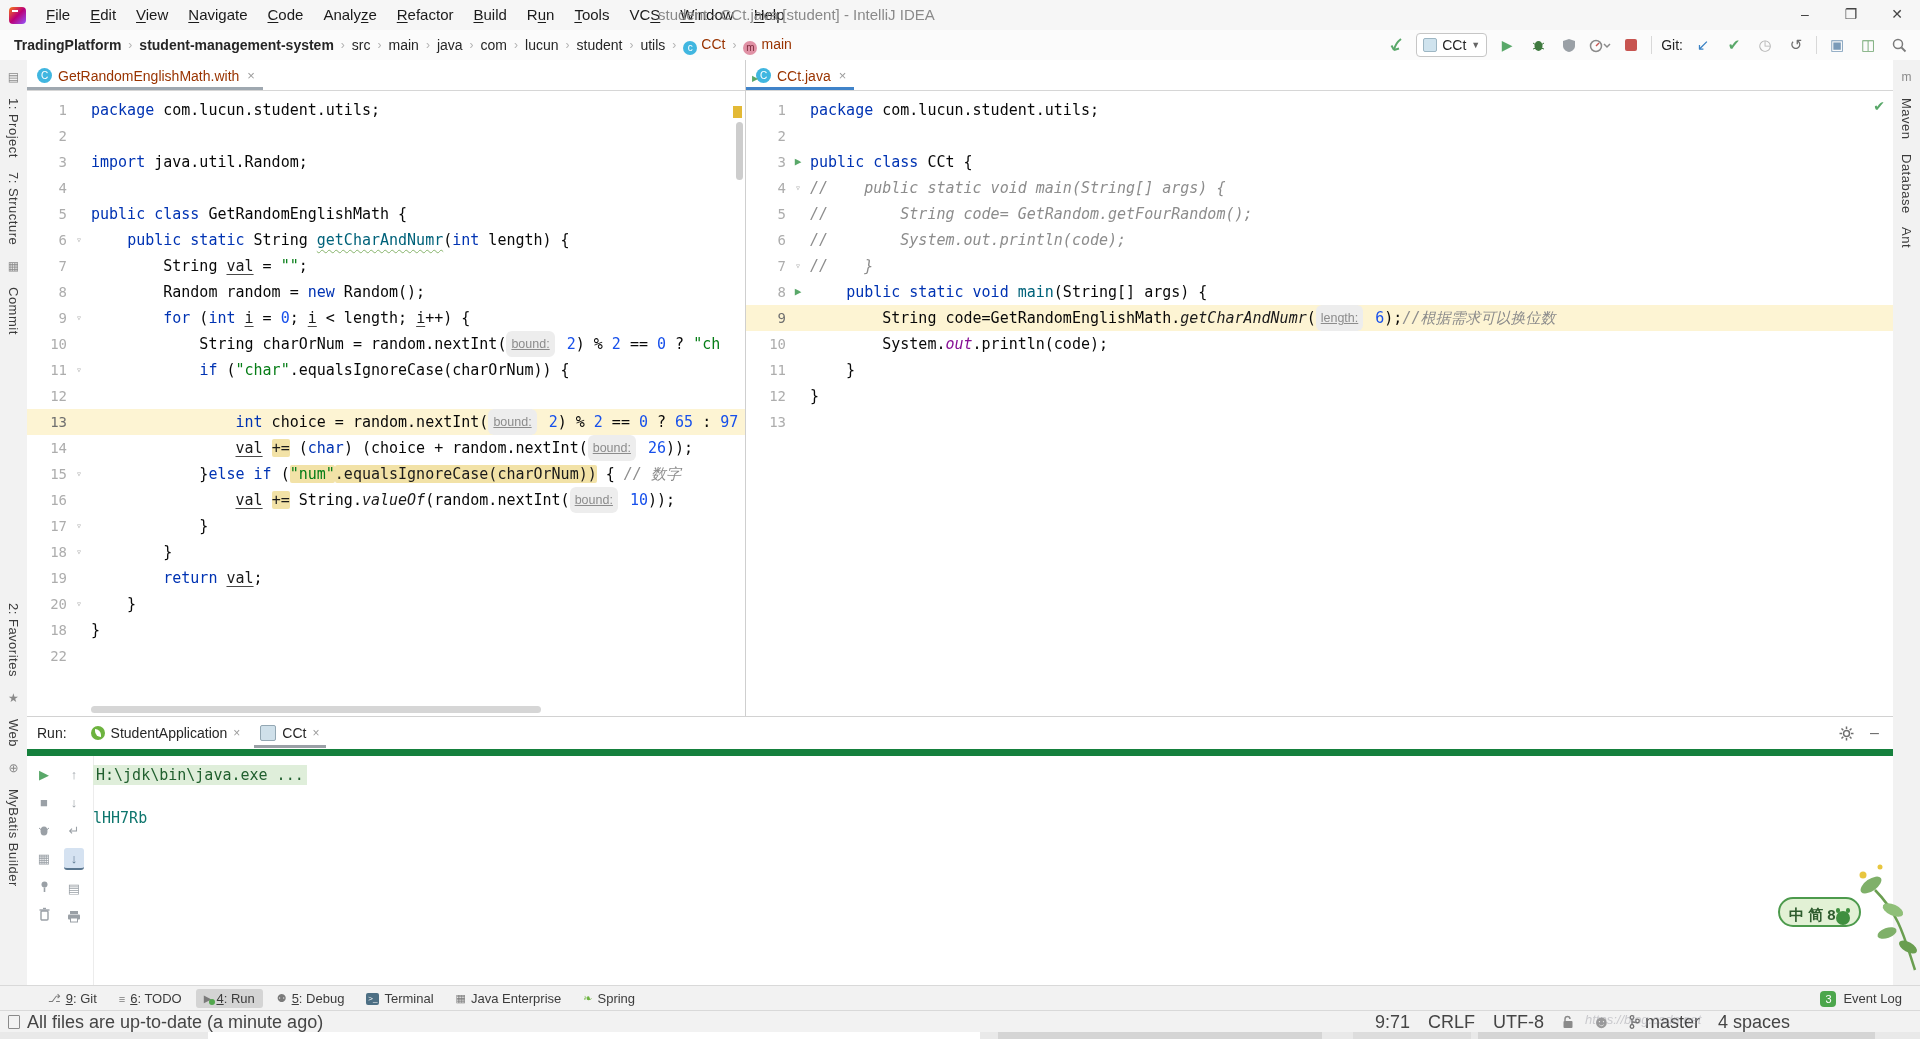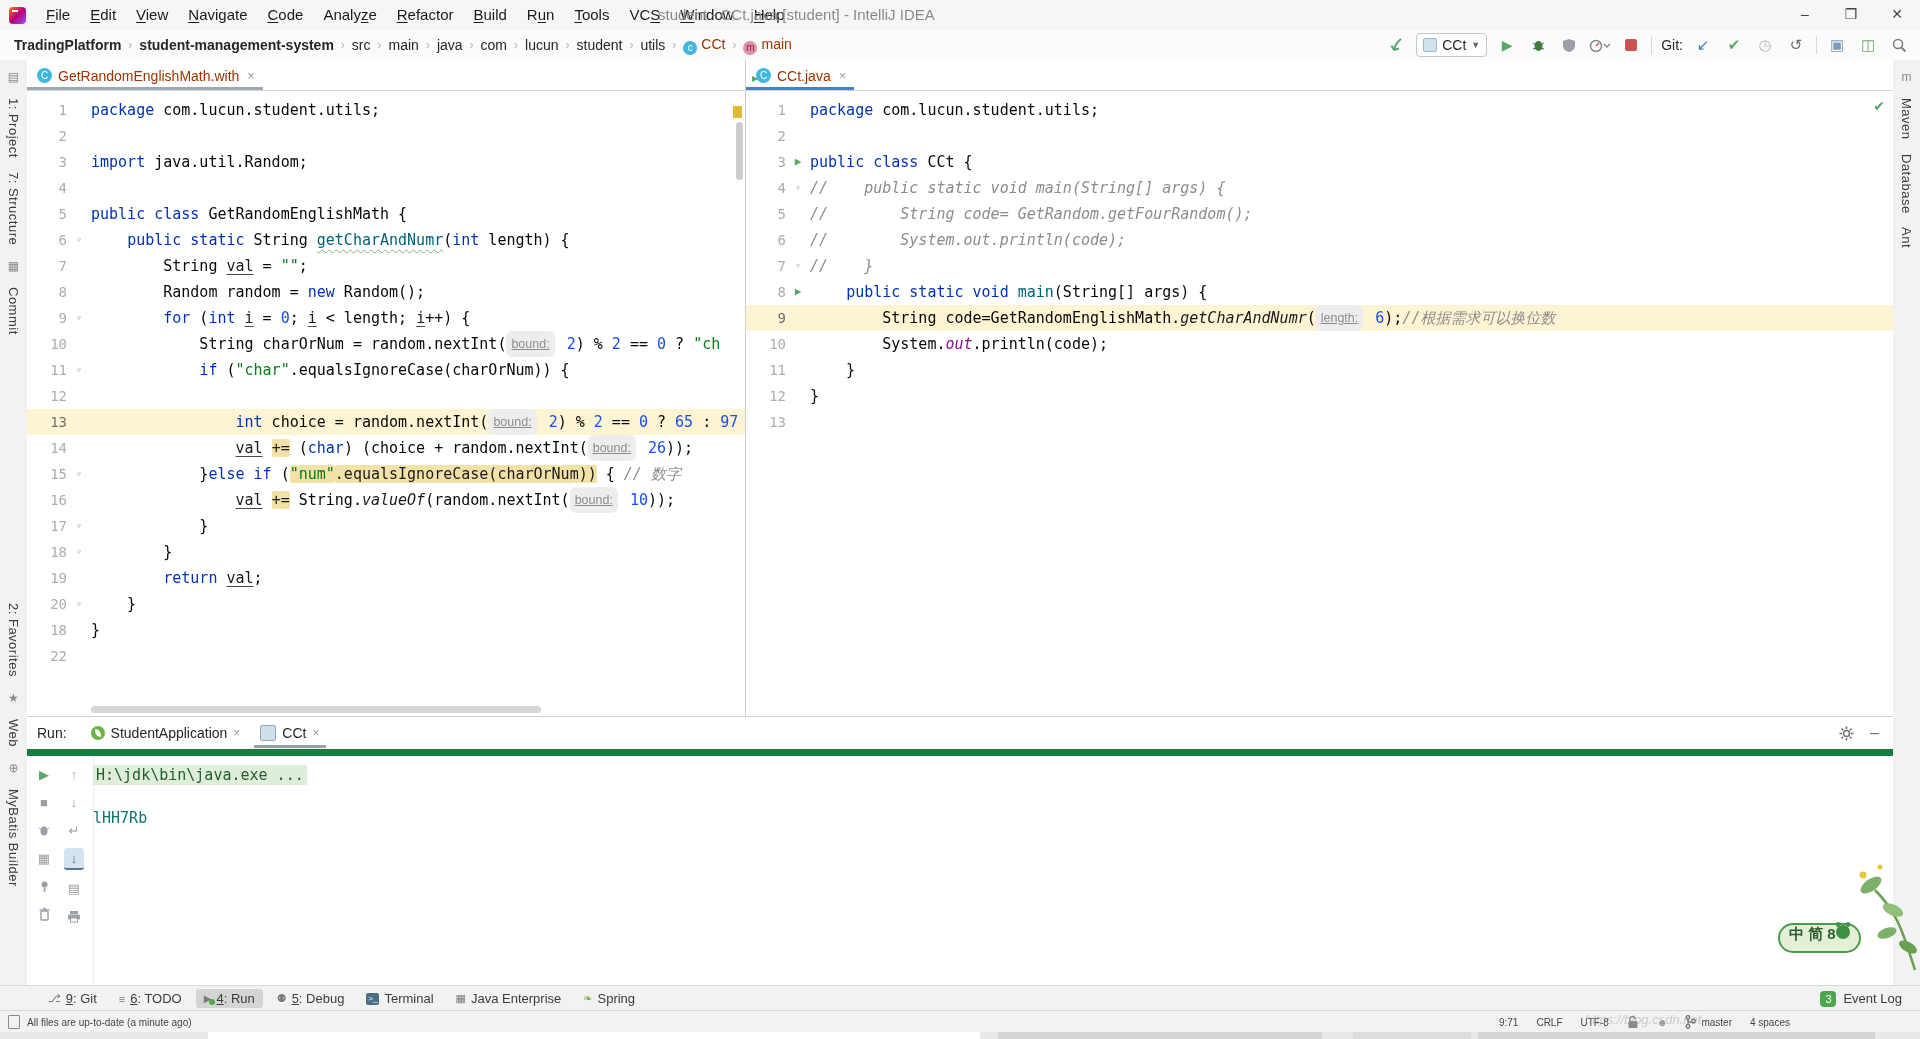--- a/index.html
+++ b/index.html
@@ -110,31 +110,31 @@
   .bb-item u{text-decoration:underline;}
   .bb-item.active{background:#d4d4d4;}
   .bb-ic{font-size:11px;color:#7a7a7a;}
   .bb-run-ic{position:relative;color:#7a7a7a;font-size:10px;}
   .bb-run-ic i{position:absolute;right:-4px;bottom:-1px;width:6px;height:6px;border-radius:50%;background:#52a74d;}
   .term-ic{width:13px;height:12px;background:#4d6f84;border-radius:2px;color:#fff;font-size:8px;line-height:12px;text-align:center;}
   .eventlog{margin-left:auto;display:flex;align-items:center;gap:7px;padding-right:18px;font-size:13px;}
   .badge{width:16px;height:16px;border-radius:4px;background:#4ca64c;color:#fff;font-size:11px;
          line-height:16px;text-align:center;}
   .statusbar{position:absolute;left:0;top:1010px;width:1920px;height:22px;background:#f2f2f2;
-             border-top:1px solid #d9d9d9;display:flex;align-items:center;font-size:10px;color:#454545;}
+             border-top:1px solid #d9d9d9;display:flex;align-items:center;font-size:18px;color:#454545;}
   .sb-msg{display:flex;align-items:center;gap:7px;padding-left:8px;}
   .sb-doc{width:10px;height:12px;border:1px solid #8a8a8a;border-radius:1px;}
   .sb-right{margin-left:auto;display:flex;align-items:center;gap:18px;padding-right:130px;}
   .watermark{position:absolute;left:1585px;top:1012px;font-size:13px;color:rgba(150,150,160,.45);font-style:italic;}
   .taskstrip{position:absolute;left:0;top:1032px;width:1920px;height:7px;background:#e9e9e9;}
   .taskstrip div{position:absolute;top:0;height:7px;}
   
   .ime-pill{position:absolute;left:1778px;top:897px;height:26px;border:2px solid #4c9a4c;border-radius:15px;
-            background:#e2f1d5;display:flex;align-items:flex-start;padding:0 9px;
-            font-size:15px;font-weight:bold;color:#2e5c2e;margin-top:26px;}
+            background:#e2f1d5;display:flex;align-items:flex-end;padding:0 9px;
+            font-size:15px;font-weight:bold;color:#2e5c2e;}
   .cow{width:14px;height:14px;border-radius:50%;background:#3f8f3f;position:relative;}
   .cow:before,.cow:after{content:"";position:absolute;top:-3px;width:4px;height:5px;background:#3f8f3f;border-radius:2px;}
   .cow:before{left:0;} .cow:after{right:0;}
   .plant{position:absolute;left:1845px;top:855px;width:75px;height:120px;pointer-events:none;}
   svg.micro{display:block;}
 </style>
 </head>
 <body>
 
 <div id="app">

